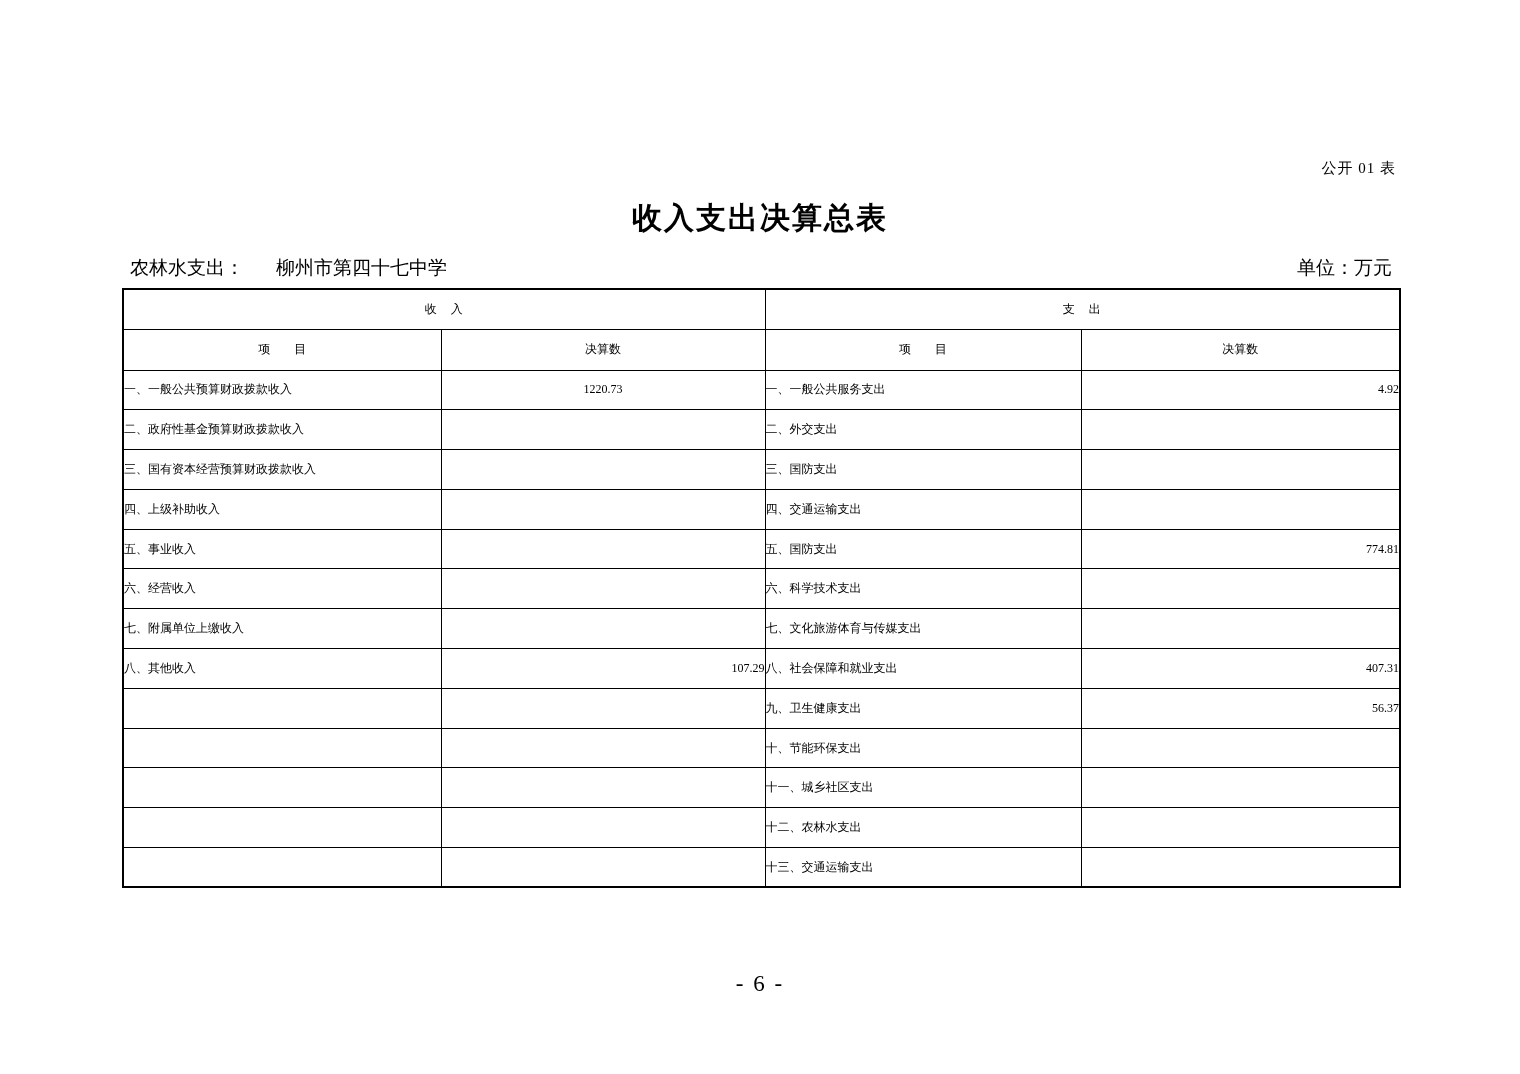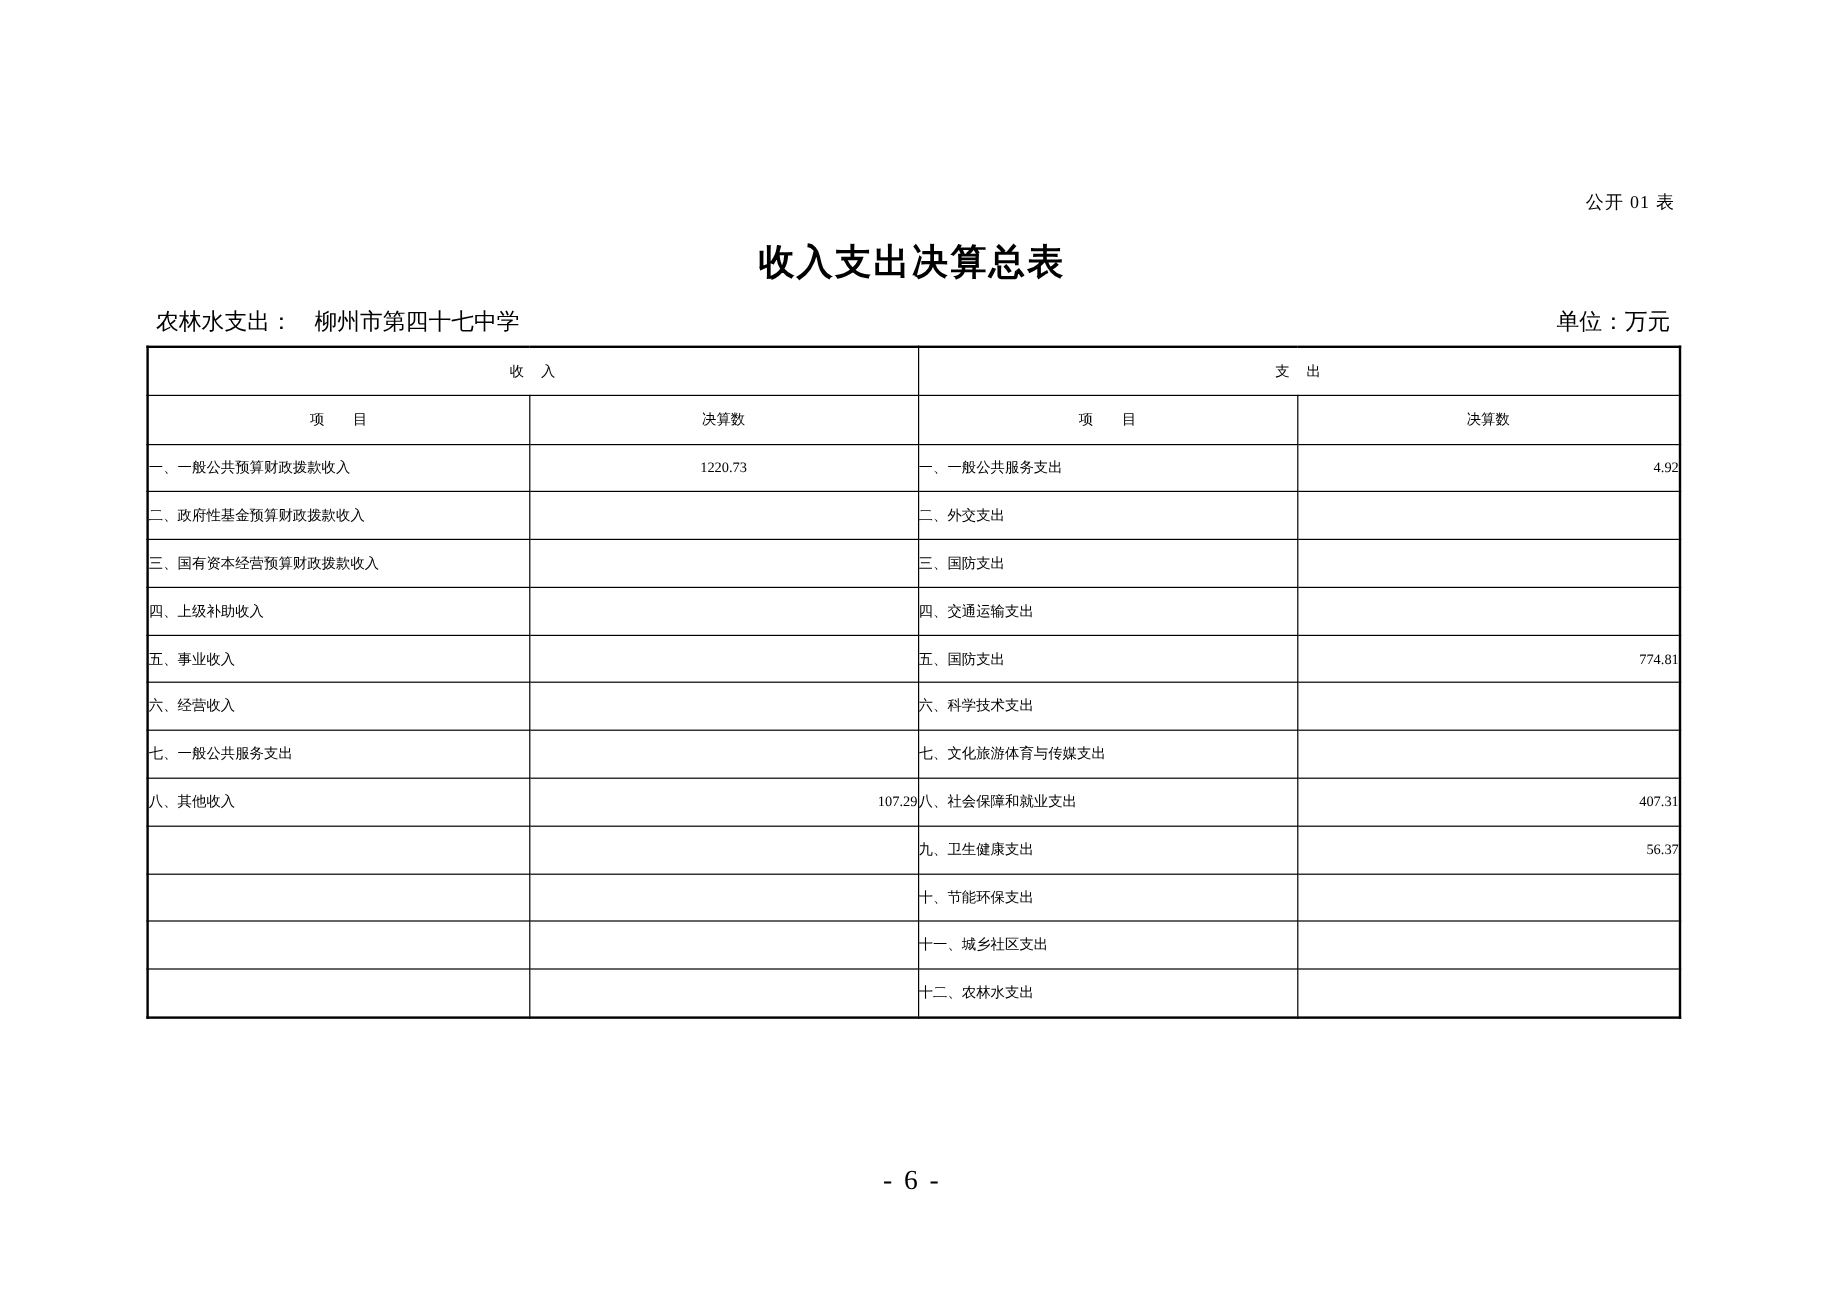--- a/index.html
+++ b/index.html
@@ -18,21 +18,21 @@
   .doc-title {
     position: absolute; top: 198px; left: 0; width: 100%;
     text-align: center;
     font-size: 30px; font-weight: bold; letter-spacing: 2px;
   }
   .meta-row {
     position: absolute; top: 255px; left: 130px; width: 1262px;
     display: flex; justify-content: space-between; align-items: baseline;
     font-size: 19px;
   }
-  .unit-name-value { margin-left: 18px; }
+  .unit-name-value { margin-left: 32px; }
   .table-wrap {
     position: absolute; top: 288px; left: 122px;
   }
   table.main-table {
     border-collapse: collapse;
     table-layout: fixed;
     width: 1277px;
     border: 2px solid #000;
   }
   table.main-table td, table.main-table th {
@@ -122,21 +122,21 @@
           <td class="item">五、国防支出</td>
           <td class="value">774.81</td>
         </tr>
         <tr class="data-row">
           <td class="item">六、经营收入</td>
           <td class="value"></td>
           <td class="item">六、科学技术支出</td>
           <td class="value"></td>
         </tr>
         <tr class="data-row">
-          <td class="item">七、一般公共服务支出</td>
+          <td class="item">七、附属单位上缴收入</td>
           <td class="value"></td>
           <td class="item">七、文化旅游体育与传媒支出</td>
           <td class="value"></td>
         </tr>
         <tr class="data-row">
           <td class="item">八、其他收入</td>
           <td class="value">107.29</td>
           <td class="item">八、社会保障和就业支出</td>
           <td class="value">407.31</td>
         </tr>
@@ -157,17 +157,23 @@
           <td class="value"></td>
           <td class="item">十一、城乡社区支出</td>
           <td class="value"></td>
         </tr>
         <tr class="data-row">
           <td class="item"></td>
           <td class="value"></td>
           <td class="item">十二、农林水支出</td>
           <td class="value"></td>
         </tr>
+        <tr class="data-row">
+          <td class="item"></td>
+          <td class="value"></td>
+          <td class="item">十三、交通运输支出</td>
+          <td class="value"></td>
+        </tr>
       </tbody>
   </table>
 </div>
 
 <div class="page-number">- 6 -</div>
 
 </body></html>

